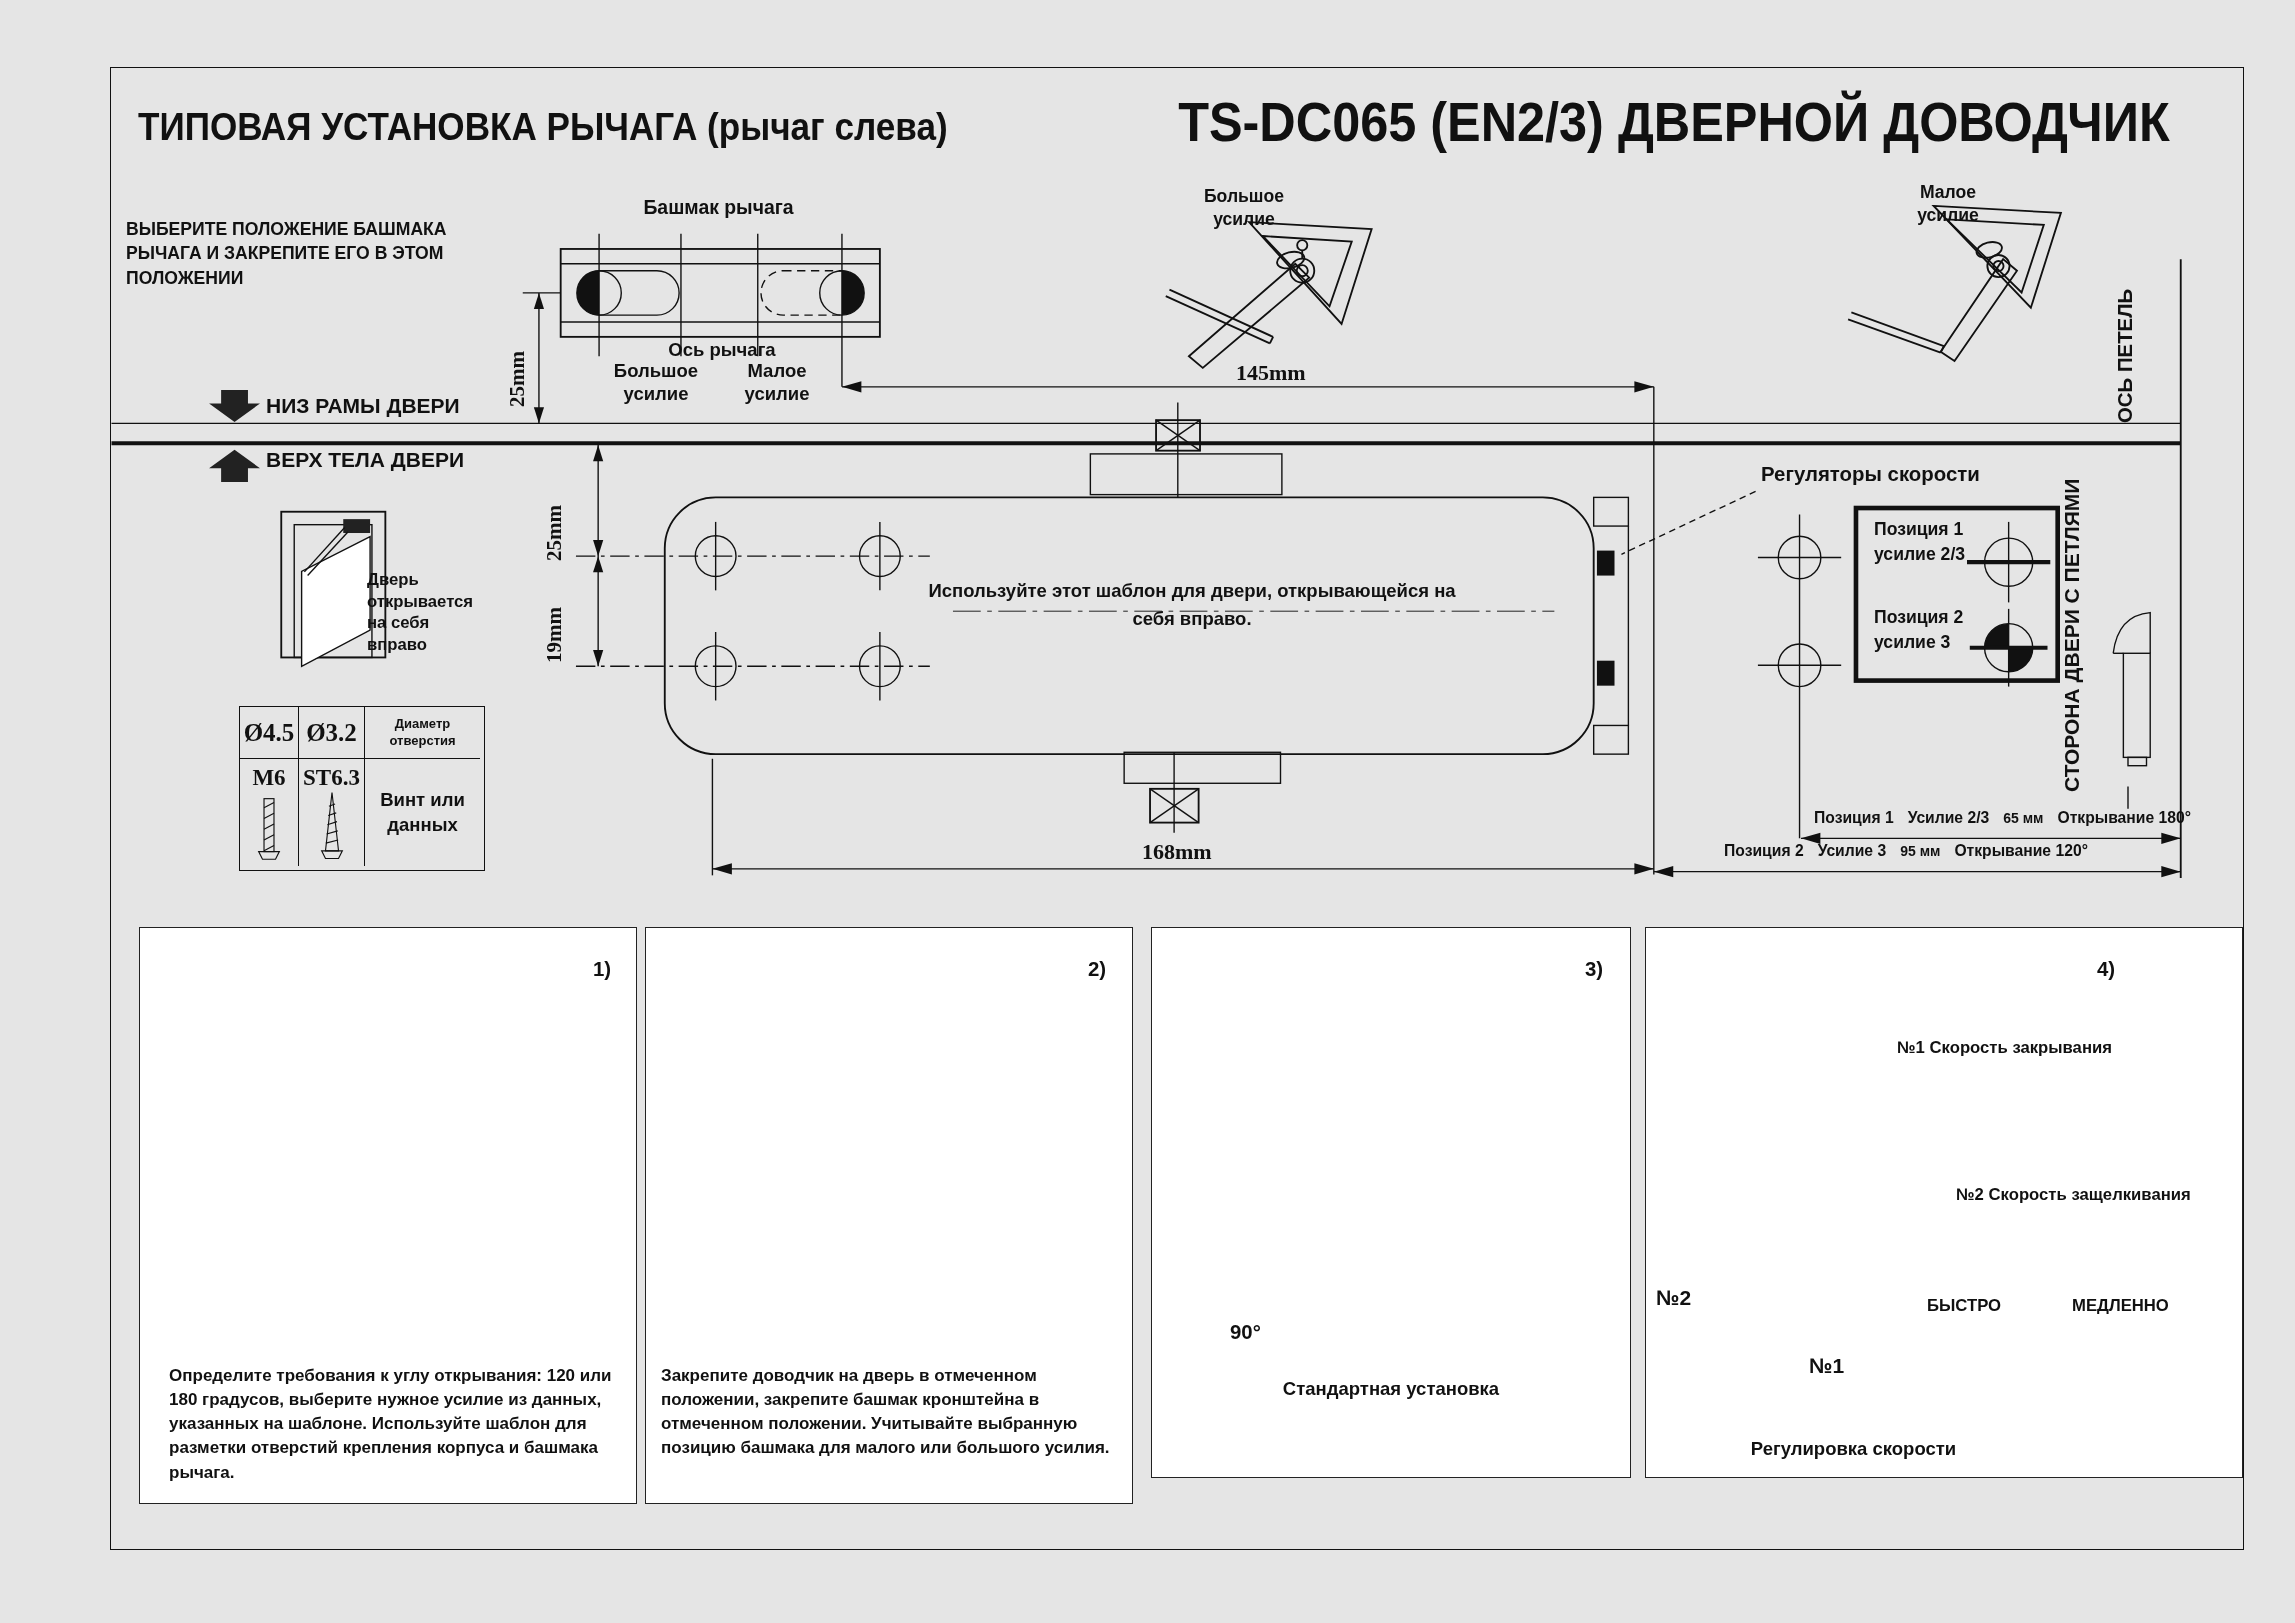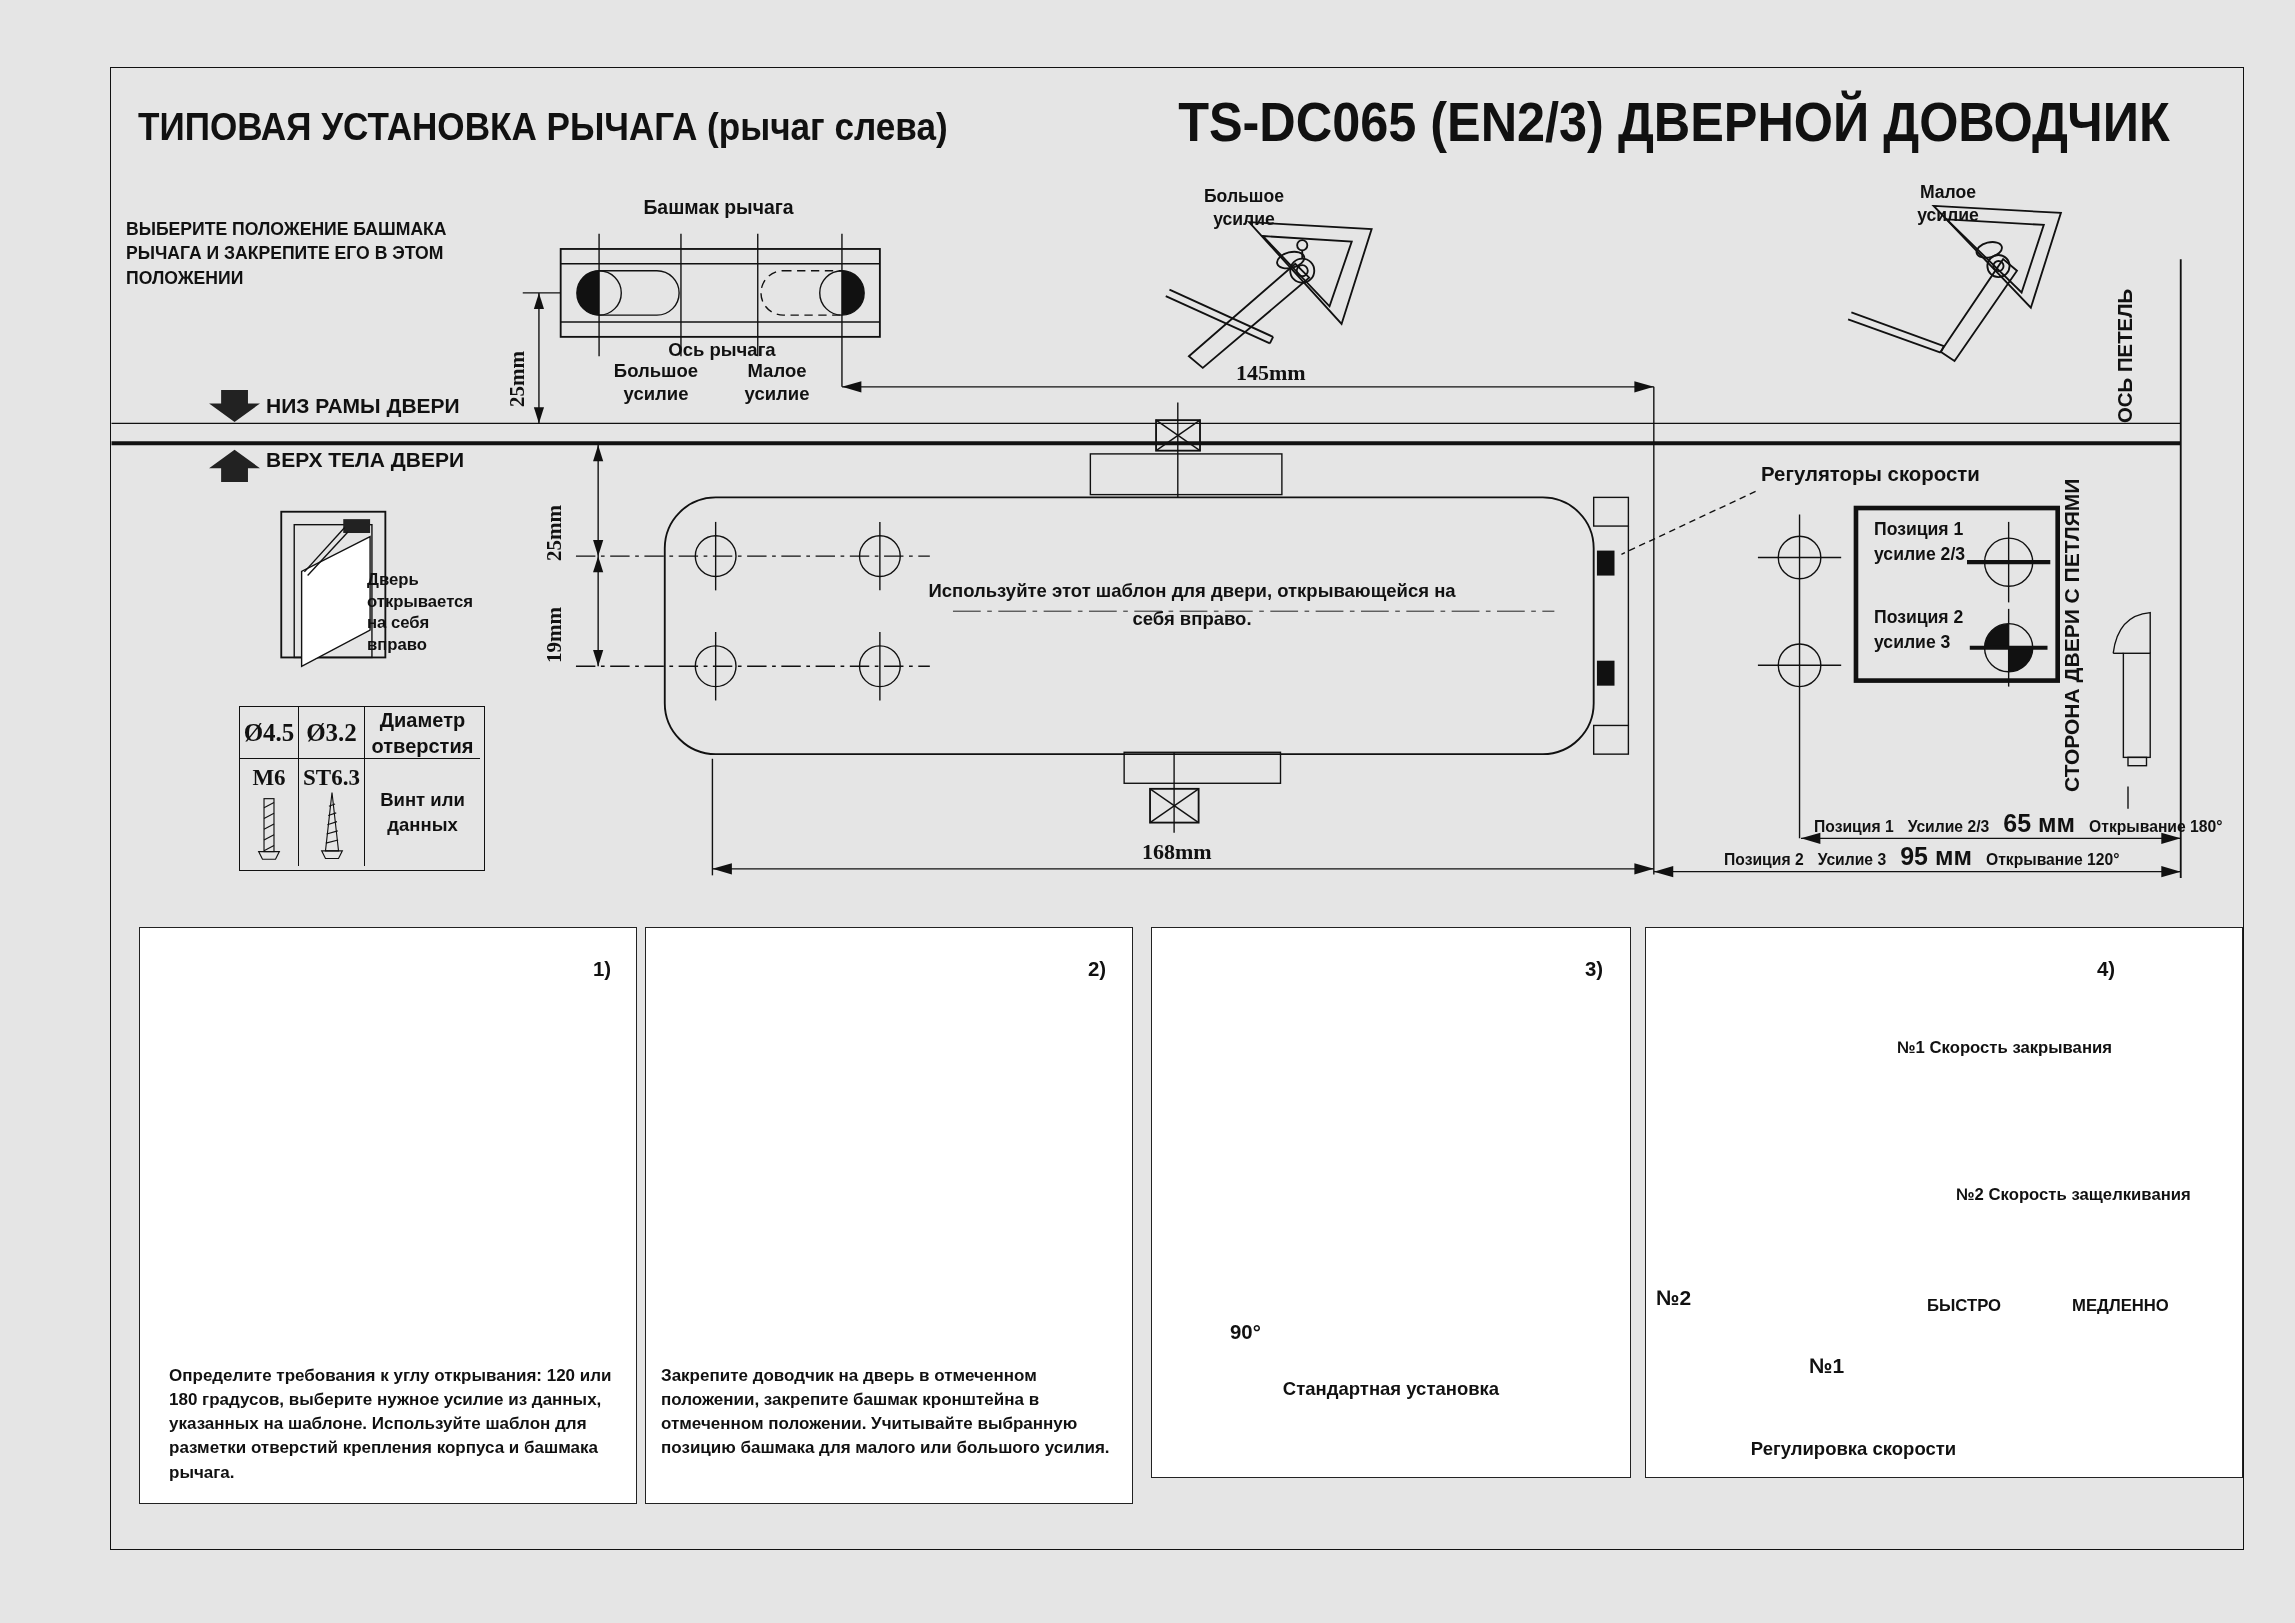--- a/index.html
+++ b/index.html
@@ -13,21 +13,21 @@
   .condR{display:inline-block;transform:scaleX(.9);transform-origin:100% 50%;white-space:nowrap;}
   .rot{transform:rotate(-90deg);transform-origin:left bottom;white-space:nowrap;}
   .border-frame{position:absolute;left:110px;top:67px;width:2132px;height:1481px;border:1.9px solid #111;}
   .panel{position:absolute;border:1.9px solid #222;background:#fff;}
   svg{position:absolute;left:0;top:0;}
   .tbl{position:absolute;left:239px;top:706px;width:244px;height:163px;border:1.9px solid #111;display:grid;
        grid-template-columns:59px 66px 115px;grid-template-rows:52px 107px;}
   .tbl .cell{border-right:1.4px solid #111;border-bottom:1.4px solid #111;display:flex;align-items:center;justify-content:center;flex-direction:column;}
   .tbl .cell.lastc{border-right:none;} .tbl .cell.lastr{border-bottom:none;}
   .posline{display:flex;gap:14px;align-items:baseline;white-space:nowrap;font-weight:bold;}
-  .posline .big{font-size:25px;}
+  .posline .big{font-size:14px;}
 </style>
 </head>
 <body>
 
 <div id="sheet">
 
   <div class="border-frame"></div>
 
   <svg width="2295" height="1623" viewBox="0 0 4961 3508">
     <g stroke="#111" stroke-width="3" fill="none">
@@ -346,21 +346,21 @@
   <div class="abs b" style="left:266px;top:448px;font-size:21px;white-space:nowrap;">ВЕРХ ТЕЛА ДВЕРИ</div>
 
   <div class="abs b" style="left:367px;top:569px;width:125px;font-size:16.7px;line-height:1.3;">Дверь открывается на себя вправо</div>
 
   <div class="abs b ctr" style="left:1191px;top:185px;width:106px;font-size:17.6px;line-height:1.3;">Большое усилие</div>
   <div class="abs b ctr" style="left:1897px;top:181px;width:102px;font-size:17.6px;line-height:1.3;">Малое усилие</div>
 
   <div class="tbl">
     <div class="cell serif" style="font-size:25px;">Ø4.5</div>
     <div class="cell serif" style="font-size:25px;">Ø3.2</div>
-    <div class="cell lastc b ctr" style="font-size:20px;line-height:1.3;padding:0 6.5px;">Диаметр отверстия</div>
+    <div class="cell lastc b ctr" style="font-size:13px;line-height:1.3;padding:0 6.5px;">Диаметр отверстия</div>
     <div class="cell lastr">
       <span class="serif" style="font-size:23px;">M6</span>
       <svg width="32" height="69" viewBox="0 0 70 180" style="position:static">
         <g stroke="#111" stroke-width="3" fill="none">
           <rect x="22" y="20" width="26" height="138"></rect>
           <line x1="22" y1="44" x2="48" y2="30"></line>
             <line x1="22" y1="72" x2="48" y2="58"></line>
           <line x1="22" y1="100" x2="48" y2="86"></line>
             <line x1="22" y1="128" x2="48" y2="114"></line>
           <line x1="22" y1="156" x2="48" y2="142"></line>

